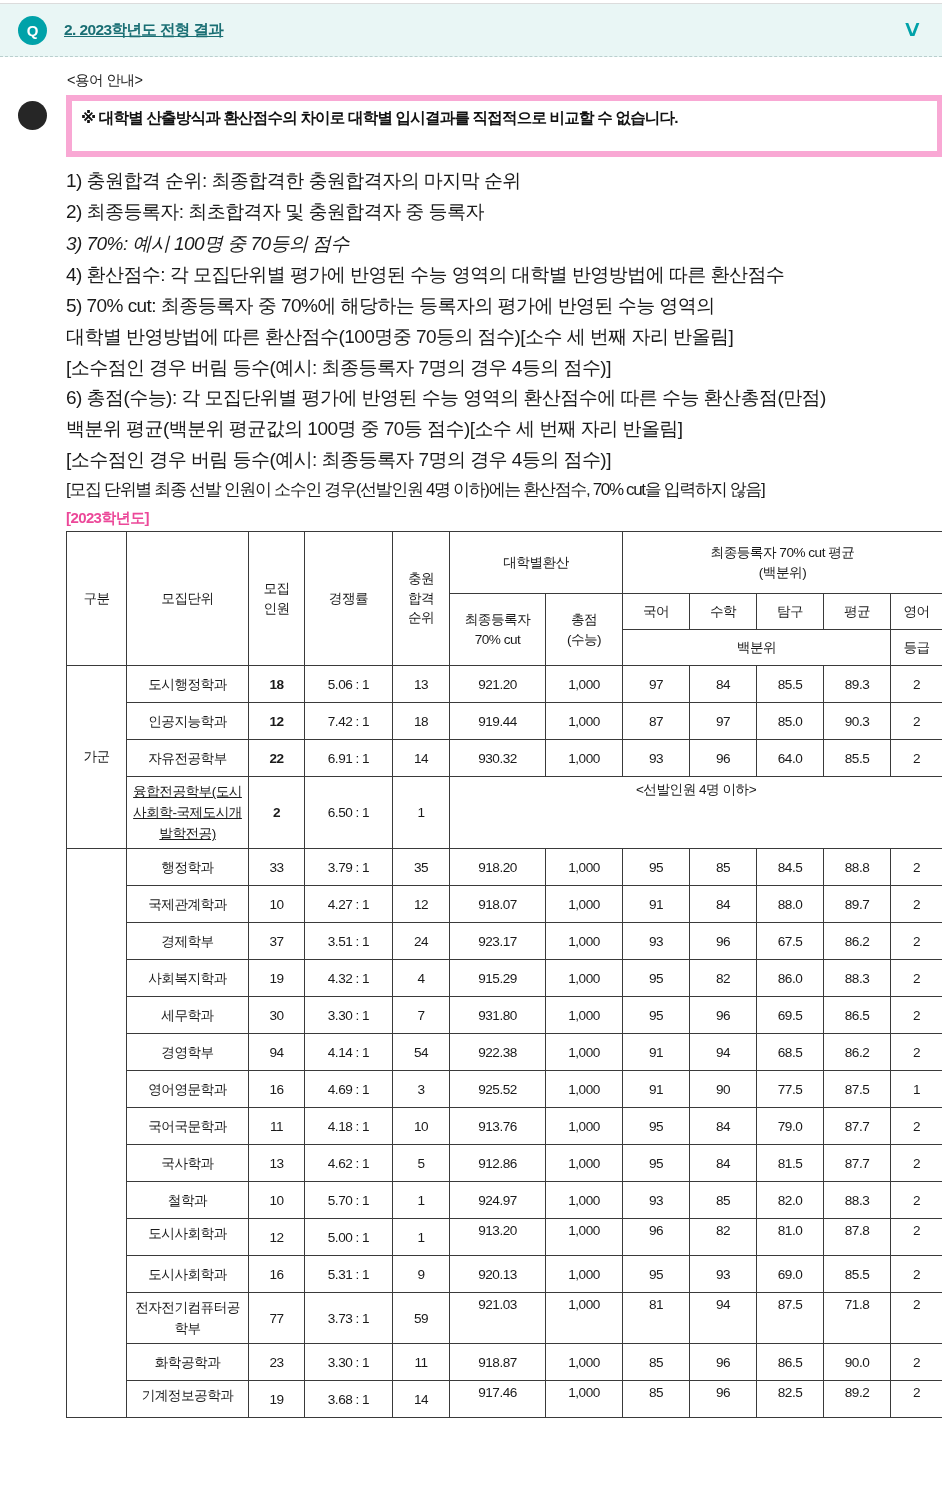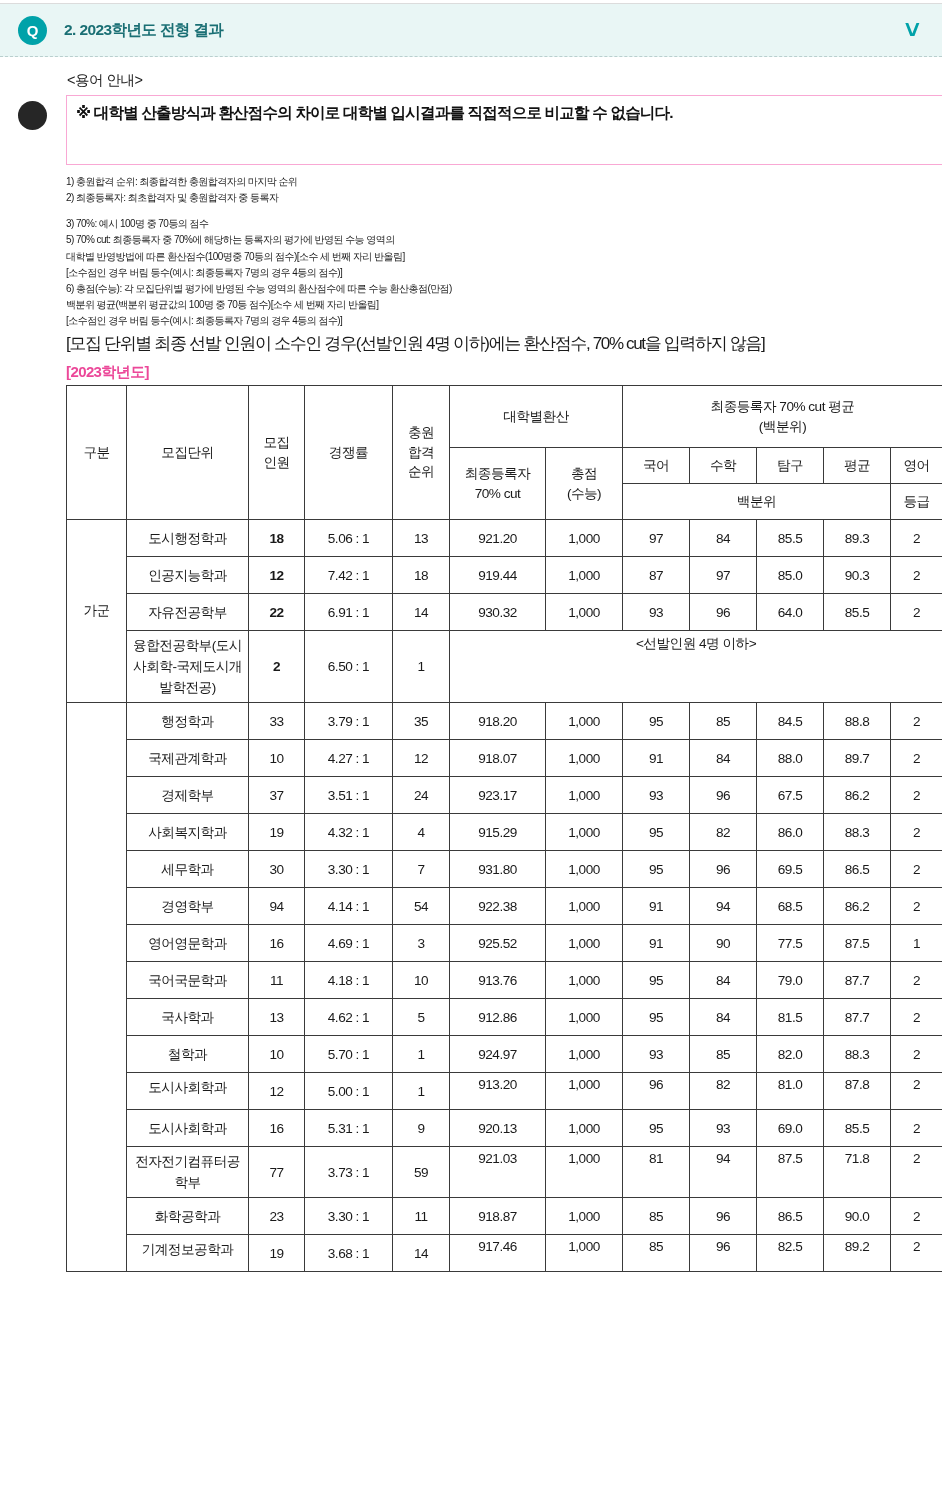--- a/index.html
+++ b/index.html
@@ -24,46 +24,46 @@
     width: 29px; height: 29px; border-radius: 50%;
     display: flex; align-items: center; justify-content: center;
     color: #fff; font-size: 15px; font-weight: bold;
     flex: 0 0 auto;
   }
   .badge.q { background: #00a2a9; }
   .badge.a { background: #262626; }
   .qtitle {
     margin-left: 17px;
     font-size: 15.5px; font-weight: bold; color: #1a6f74;
-    letter-spacing: -0.6px;
+    text-decoration: underline; letter-spacing: -0.6px;
     cursor: pointer;
   }
   .chev { margin-left: auto; color: #00a2a9; font-size: 26px; line-height: 1; cursor: pointer; font-weight: bold;}
 
   
   .abody { display: flex; padding: 14px 20px 0 18px; }
   .acol { flex: 0 0 47px; padding-top: 30px; }
   .content { flex: 1 1 auto; padding-left: 1px; }
 
   .terms-title {
     font-size: 14.5px; color: #222; letter-spacing: -0.5px;
     margin-bottom: 5px; padding-left: 1px;
   }
   .notice-box {
-    border: 1px solid #f9a8d4;
-    padding: 7px 9px 40px 9px;
+    border: 6px solid #f9a8d4;
+    padding: 7px 9px 22px 9px;
     font-size: 15.5px; font-weight: bold; color: #111;
     letter-spacing: -0.8px; line-height: 1.35;
     margin-bottom: 9px;
   }
   .note {
-    font-size: 10px; color: #1a1a1a; letter-spacing: -0.55px;
+    font-size: 19px; color: #1a1a1a; letter-spacing: -0.55px;
     line-height: 1.62; white-space: nowrap;
   }
-  .note.gap { margin-top: 10px; }
+  .note.gap { margin-top: 2px; font-style: italic; }
   .note.tight { letter-spacing: -1.35px; font-size: 17px; }
   .yearlabel {
     font-size: 15px; font-weight: bold; color: #ec4899;
     letter-spacing: -0.6px; margin: 6px 0 3px 0;
   }
 
   
   table.result {
     border-collapse: collapse;
     width: 853px;
@@ -80,21 +80,21 @@
     background: #fff;
   }
   table.result th { font-weight: normal; }
   th.stack { line-height: 1.45; }
   td.unit {
     text-align: left; padding-left: 10px; line-height: 1.55;
     letter-spacing: -0.7px;
   }
   td.group { font-size: 14px; vertical-align: middle; margin-left: 40px; }
   td.b { font-weight: bold; }
-  td.tall { height: 89px; vertical-align: top; padding-top: 8px; }
+  td.tall { height: 89px; vertical-align: top; padding-top: 8px; text-decoration: underline; }
   td.few { vertical-align: top; padding-top: 8px; letter-spacing: -0.4px; }
   td.vtop { vertical-align: top; padding-top: 8px; }
   .r-h1 { height: 62px; }
   .r-h2 { height: 36px; }
   .r-h3 { height: 36px; }
   tr.data td { height: 37px; }
 </style>
 </head>
 <body>
 
@@ -115,20 +115,21 @@
     <div class="terms-title">&lt;용어 안내&gt;</div>
 
     <div class="notice-box">※ 대학별 산출방식과 환산점수의 차이로 대학별 입시결과를 직접적으로 비교할 수 없습니다.</div>
 
     <div id="notes1">
         <div class="note">1) 충원합격 순위: 최종합격한 충원합격자의 마지막 순위</div>
         <div class="note">2) 최종등록자: 최초합격자 및 충원합격자 중 등록자</div>
       </div>
     <div id="notes2">
         <div class="note gap">3) 70%: 예시 100명 중 70등의 점수</div>
+        <div class="note">4) 환산점수: 각 모집단위별 평가에 반영된 수능 영역의 대학별 반영방법에 따른 환산점수</div>
         <div class="note">5) 70% cut: 최종등록자 중 70%에 해당하는 등록자의 평가에 반영된 수능 영역의</div>
         <div class="note">대학별 반영방법에 따른 환산점수(100명중 70등의 점수)[소수 세 번째 자리 반올림]</div>
         <div class="note">[소수점인 경우 버림 등수(예시: 최종등록자 7명의 경우 4등의 점수)]</div>
         <div class="note">6) 총점(수능): 각 모집단위별 평가에 반영된 수능 영역의 환산점수에 따른 수능 환산총점(만점)</div>
         <div class="note">백분위 평균(백분위 평균값의 100명 중 70등 점수)[소수 세 번째 자리 반올림]</div>
         <div class="note">[소수점인 경우 버림 등수(예시: 최종등록자 7명의 경우 4등의 점수)]</div>
       </div>
     <div class="note tight">[모집 단위별 최종 선발 인원이 소수인 경우(선발인원 4명 이하)에는 환산점수, 70% cut을 입력하지 않음]</div>
 
     <div class="yearlabel">[2023학년도]</div>

